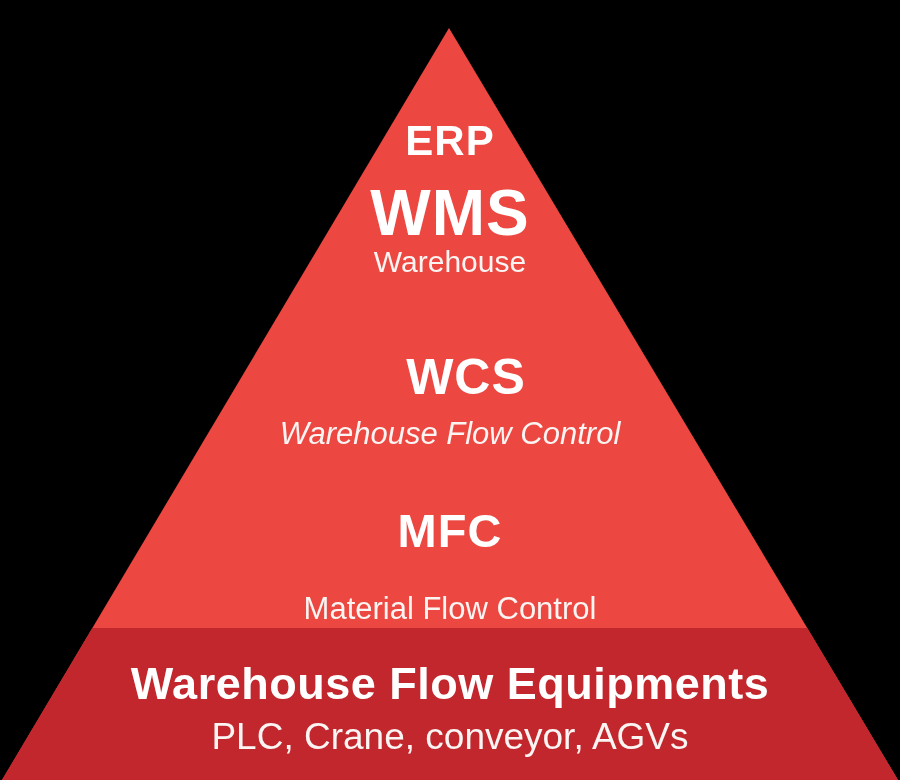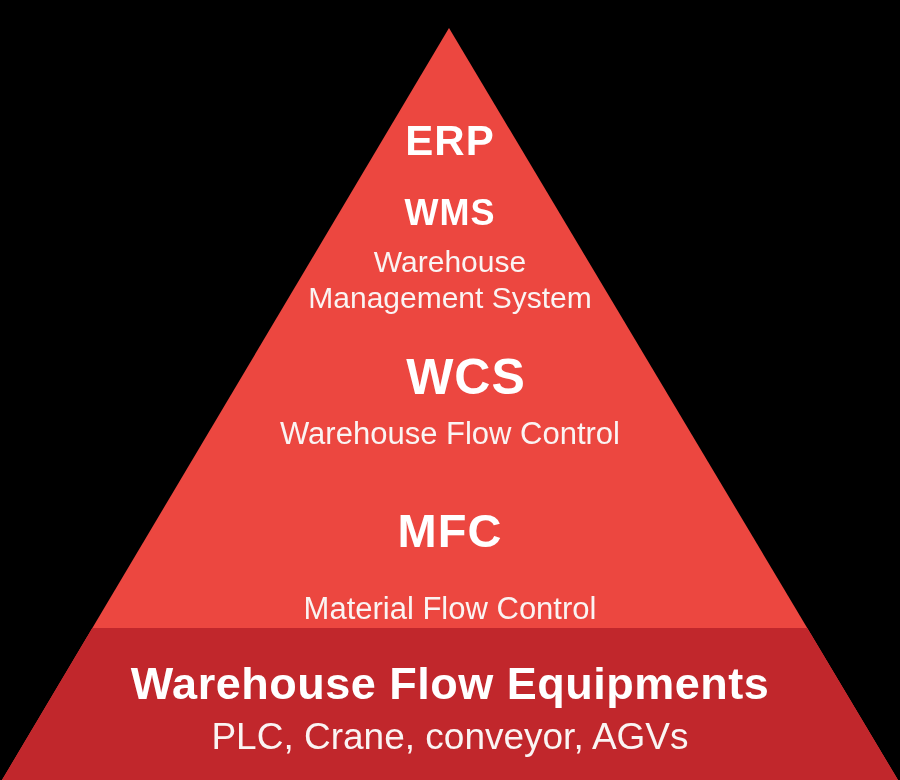--- a/index.html
+++ b/index.html
@@ -40,43 +40,42 @@
     left: 0;
     width: 900px;
     text-align: center;
     color: #ffffff;
     white-space: nowrap;
   }
   .abbr { font-weight: bold; letter-spacing: 1px; }
   .sub  { font-weight: normal; color: #faf4f3; }
 
   .lbl-erp        { top: 120px; font-size: 42px; line-height: 42px; }
-  .lbl-wms        { top: 188px; font-size: 36px; line-height: 50px; }
+  .lbl-wms        { top: 188px; font-size: 64px; line-height: 50px; }
   .lbl-wms-d1     { top: 246px; font-size: 30px; line-height: 31px; }
   .lbl-wms-d2     { top: 282px; font-size: 30px; line-height: 31px; }
   .lbl-wcs        { top: 352px; font-size: 50px; line-height: 50px; margin-left: 16px; }
-  .lbl-wcs-d1     { top: 418px; font-size: 31px; line-height: 32px; }
+  .lbl-wcs-d1     { top: 418px; font-size: 31px; line-height: 32px; font-style: italic; }
   .lbl-mfc        { top: 507px; font-size: 47px; line-height: 47px; }
   .lbl-mfc-d1     { top: 570px; font-size: 31px; line-height: 32px; margin-top: 23px; }
   .lbl-base-title { top: 661px; font-size: 45px; line-height: 46px; letter-spacing: 0.5px; }
   .lbl-base-d1    { top: 721px; font-size: 37px; line-height: 31px; }
 </style>
 </head>
 <body style="background: rgb(0, 0, 0);">
 
 <div class="stage" id="stage">
   <div class="pyramid" id="pyramid" style="background: rgb(236, 71, 64);">
     <div class="pyramid-base-band" id="baseBand" style="background: rgb(193, 39, 44);"></div>
   </div>
 
   <div class="labels">
     <div class="lbl abbr lbl-erp">ERP</div>
     <div class="lbl abbr lbl-wms">WMS</div>
     <div class="lbl sub  lbl-wms-d1">Warehouse</div>
-    <div class="lbl sub  lbl-wms-d2">Management System</div>
     <div class="lbl abbr lbl-wcs">WCS</div>
     <div class="lbl sub  lbl-wcs-d1">Warehouse Flow Control</div>
     <div class="lbl abbr lbl-mfc">MFC</div>
     <div class="lbl sub  lbl-mfc-d1">Material Flow Control</div>
     <div class="lbl abbr lbl-base-title">Warehouse Flow Equipments</div>
     <div class="lbl sub  lbl-base-d1">PLC, Crane, conveyor, AGVs</div>
   </div>
 </div>
 
 </body></html>

